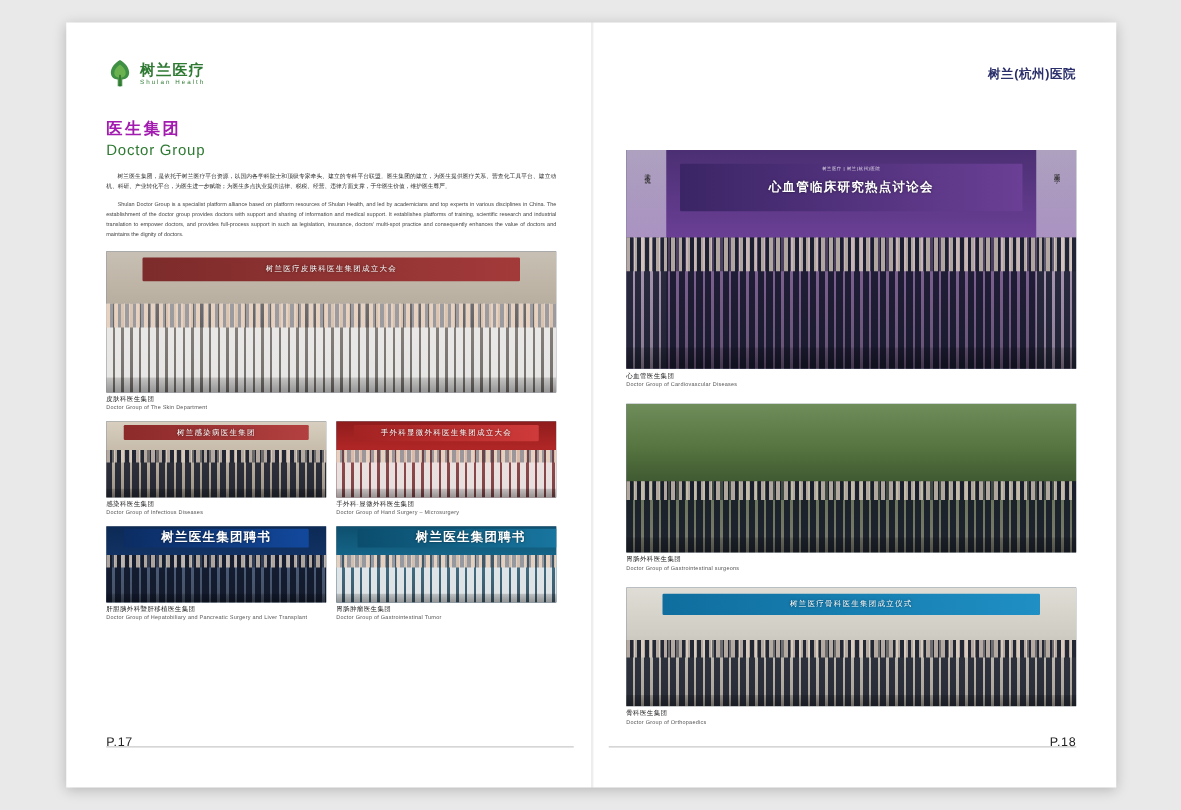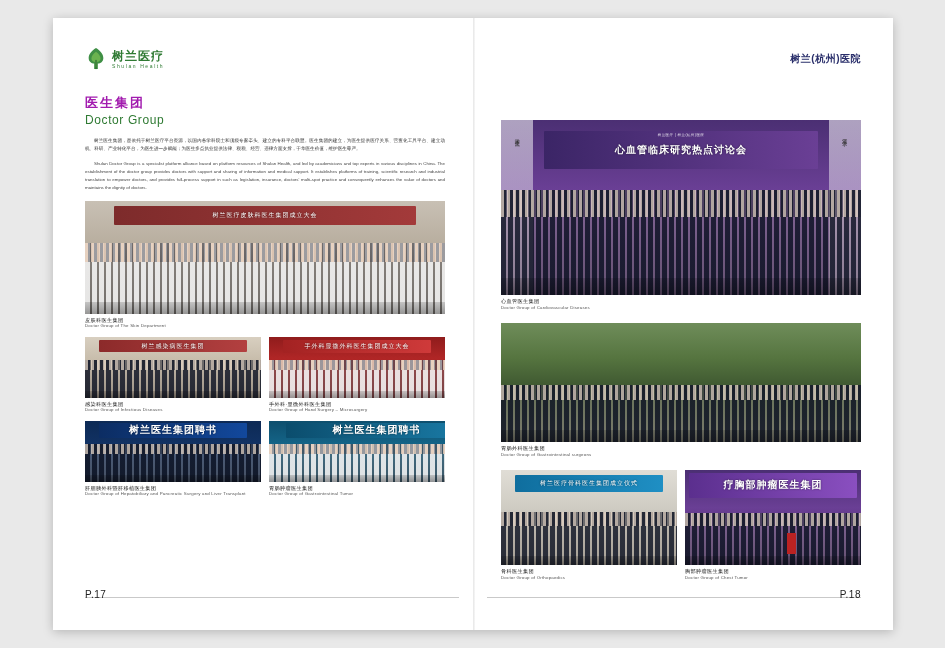--- a/index.html
+++ b/index.html
@@ -438,35 +438,19 @@
             </div>
             <div class="crowd" style="height:56%"></div>
             <div class="floor"></div>
           </div>
         </div>
         <div class="cap">
           <div class="cap-cn">骨科医生集团</div>
           <div class="cap-en">Doctor Group of Orthopaedics</div>
         </div>
       </div>
-      <div class="col">
-        <div class="photo" style="height:95px">
-          <div class="grouppic sky-purple">
-            <div class="banner" style="left:2%;right:2%;top:3%;height:26%;background:linear-gradient(to right,#5b2f8e,#8a4fc0);">
-              <span class="banner-text big">疗胸部肿瘤医生集团</span>
-            </div>
-            <div class="crowd" style="height:55%"></div>
-            <div class="spot-red"></div>
-            <div class="floor"></div>
-          </div>
-        </div>
-        <div class="cap">
-          <div class="cap-cn">胸部肿瘤医生集团</div>
-          <div class="cap-en">Doctor Group of Chest Tumor</div>
-        </div>
-      </div>
     </div>
 
     <div class="rule rule-right"></div>
     <div class="pg pg-right">P.18</div>
   </div>
 
 </div>
 
 </body></html>

